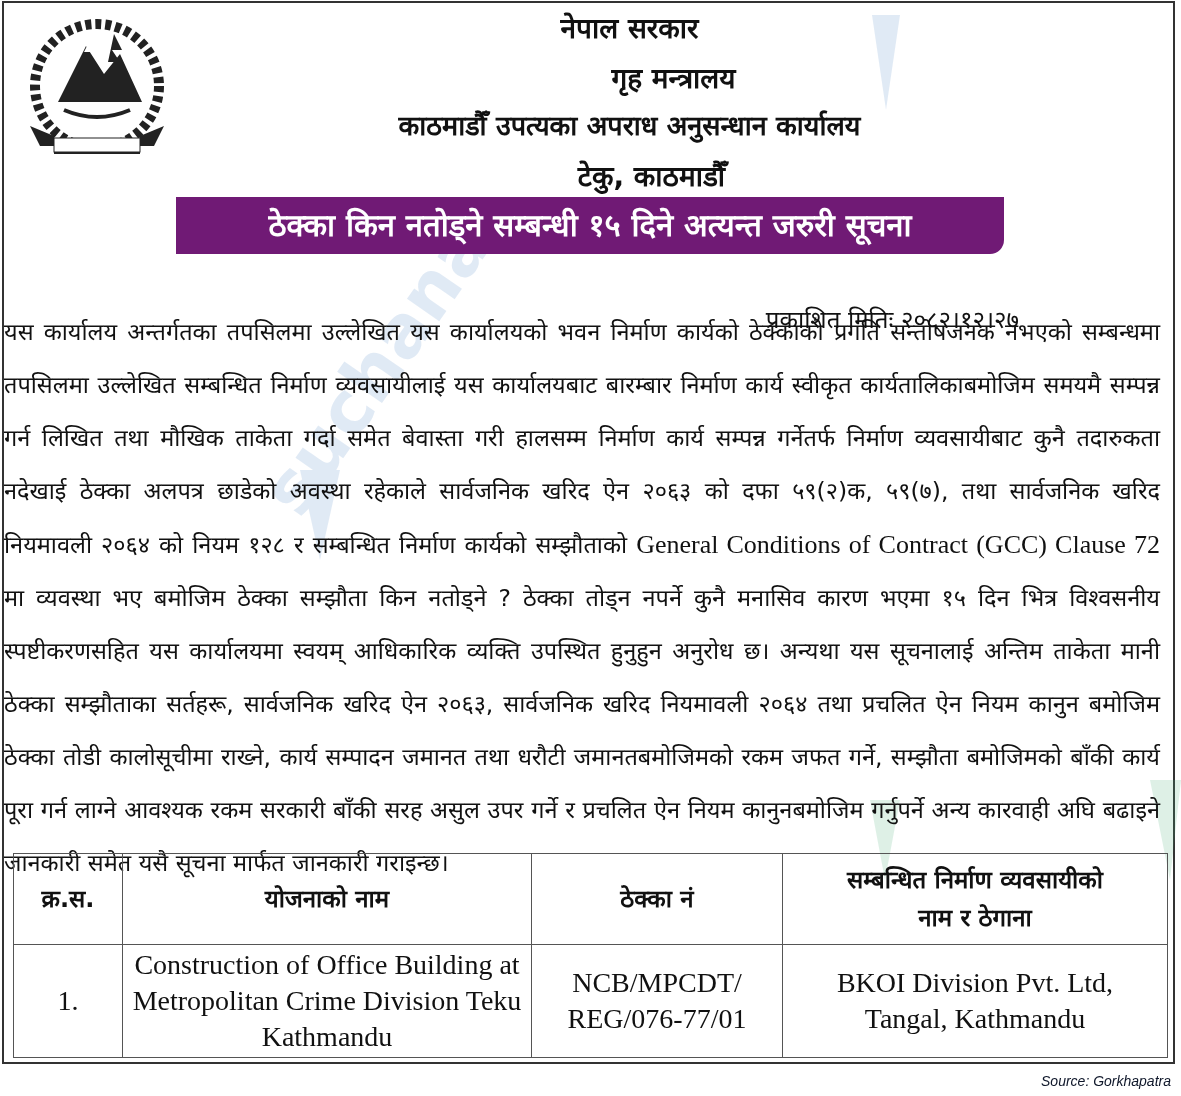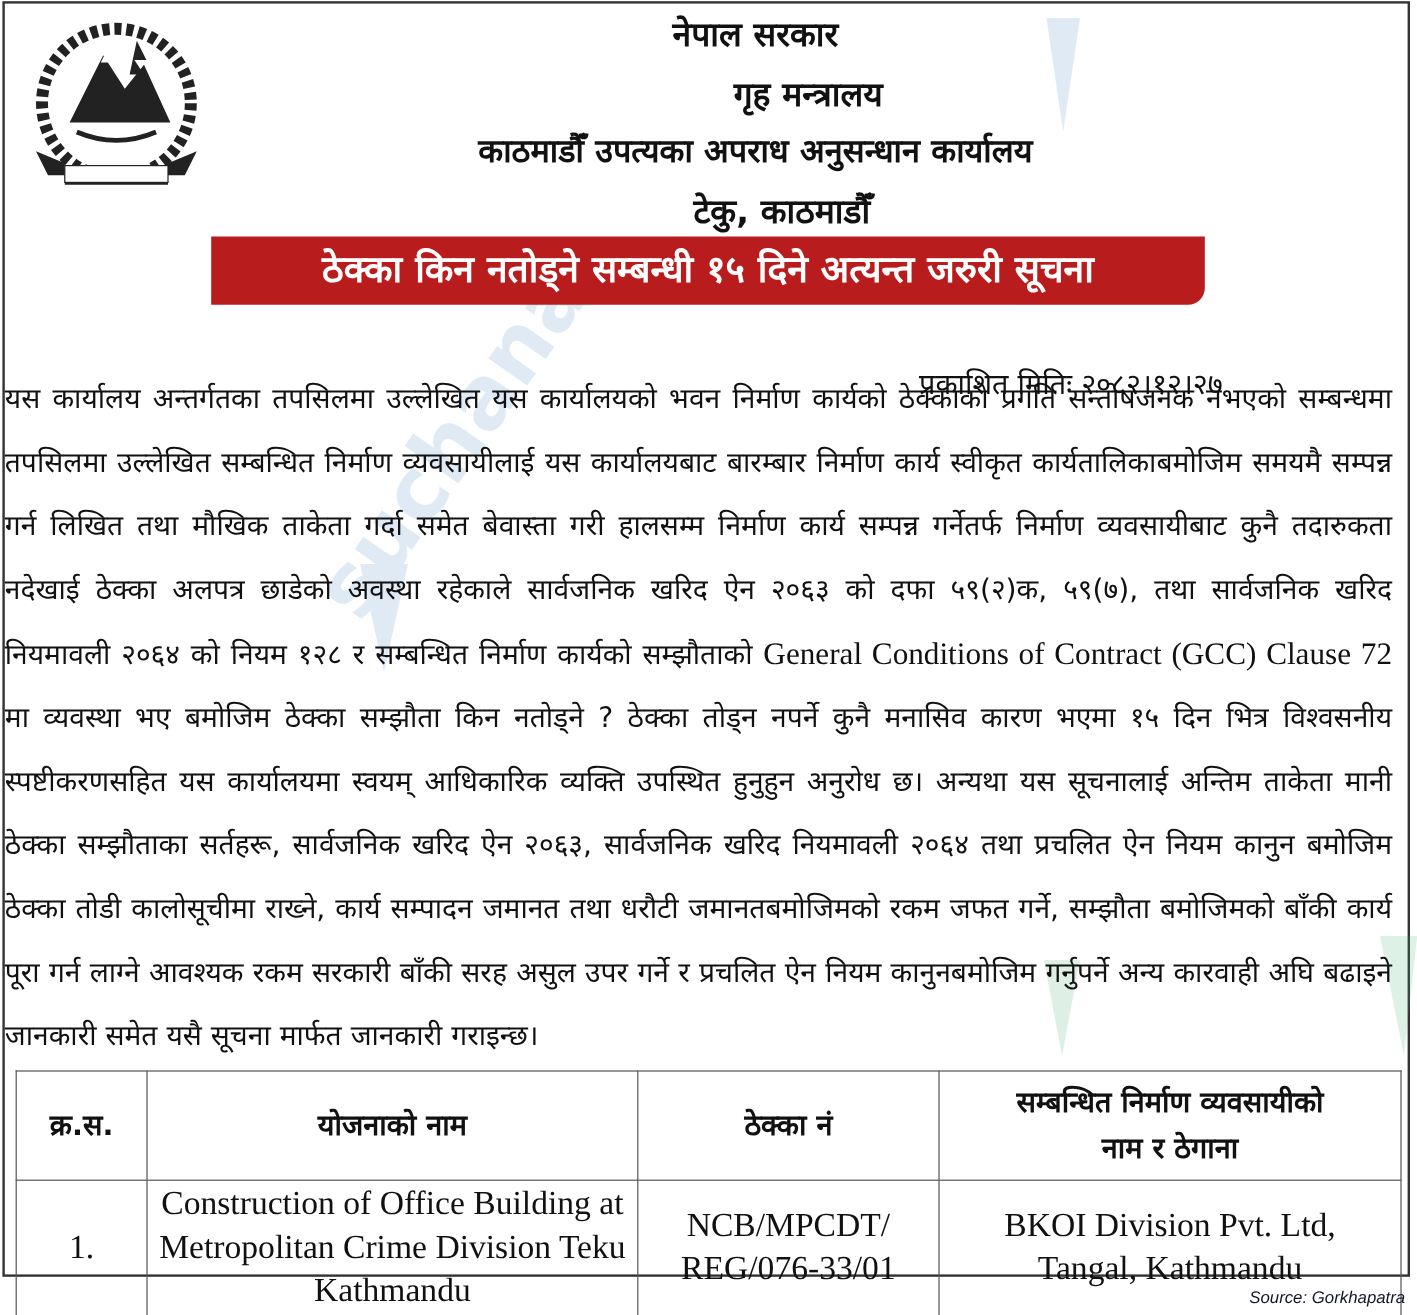--- a/index.html
+++ b/index.html
@@ -9,30 +9,30 @@
            border:2px solid #333; box-sizing:border-box; background:#fff; }
   .wm { position:absolute; pointer-events:none; opacity:0.18; }
   .emblem { position:absolute; left:24px; top:14px; width:146px; height:148px; }
   .hdr { position:absolute; left:0; width:1181px; text-align:center; font-weight:bold;
          font-family:"DejaVu Sans","Liberation Sans",sans-serif;padding-left:39px; }
   .h1 { top:8px; font-size:28px; }
   .h2 { top:58px; font-size:28px;margin-left:44px; }
   .h3 { top:106px; font-size:27px; }
   .h4 { top:156px; font-size:28px;margin-left:22px; }
   .banner { position:absolute; left:176px; top:197px; width:828px; height:57px;
-            background:#b91c1c; color:#fff; border-radius:0 0 14px 0;
+            background:#701a75; color:#fff; border-radius:0 0 14px 0;
             font-family:"DejaVu Sans","Liberation Sans",sans-serif; font-weight:bold;
             font-size:31px; text-align:center; line-height:56px; }
   .pubdate { position:absolute; left:0; top:266px; width:1019px; text-align:right;
              font-family:"DejaVu Sans","Liberation Sans",sans-serif; font-size:24px;margin-top:36px; }
   .body-text { position:absolute; left:4px; top:306px; width:1156px;
                font-family:"DejaVu Sans","Liberation Sans",sans-serif; font-size:23.5px;
                line-height:53px; text-align:justify; text-align-last:left; }
   .body-text .en { font-family:"Liberation Serif","DejaVu Serif",serif; font-size:26px; }
-  table.notice { position:absolute; left:13px; top:892px; width:1155px; height:205px;
+  table.notice { position:absolute; left:13px; top:853px; width:1155px; height:205px;
                  border-collapse:collapse;border-radius:27px; }
   table.notice th, table.notice td { border:1.5px solid #555; text-align:center;
                                      vertical-align:middle; padding:0 4px; }
   table.notice th { font-family:"DejaVu Sans","Liberation Sans",sans-serif; font-weight:bold;
                     font-size:24px; height:90px; line-height:38px; }
   table.notice td { font-family:"Liberation Serif","DejaVu Serif",serif; font-size:28px;
                     line-height:36px; height:112px; }
   .source { position:absolute; right:10px; top:1073px; font-style:italic;
             font-family:"Liberation Sans","DejaVu Sans",sans-serif; font-size:14px; color:#0f172a; }
 </style>
@@ -79,19 +79,19 @@
       <th style="width:100px">क्र.स.</th>
       <th style="width:400px">योजनाको नाम</th>
       <th style="width:242px">ठेक्का नं</th>
       <th><span style="display:inline-block;max-width:290px;">सम्बन्धित निर्माण व्यवसायीको नाम र ठेगाना</span></th>
     </tr>
   </thead>
   <tbody>
     <tr>
       <td>1.</td>
       <td>Construction of Office Building at Metropolitan Crime Division Teku Kathmandu</td>
-      <td><span style="display:inline-block;max-width:210px;">NCB/MPCDT/ REG/076-33/01</span></td>
+      <td><span style="display:inline-block;max-width:210px;">NCB/MPCDT/ REG/076-77/01</span></td>
       <td><span style="display:inline-block;max-width:300px;">BKOI Division Pvt. Ltd, Tangal, Kathmandu</span></td>
     </tr>
   </tbody>
 </table>
 
 <div class="source">Source: Gorkhapatra</div>
 
 </body></html>

